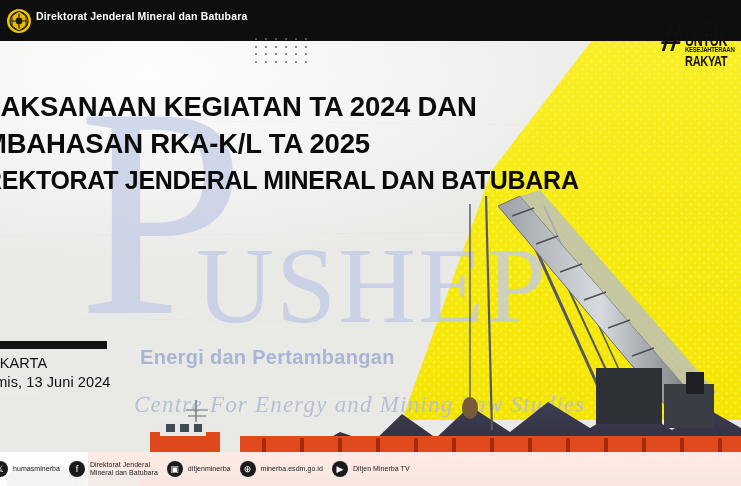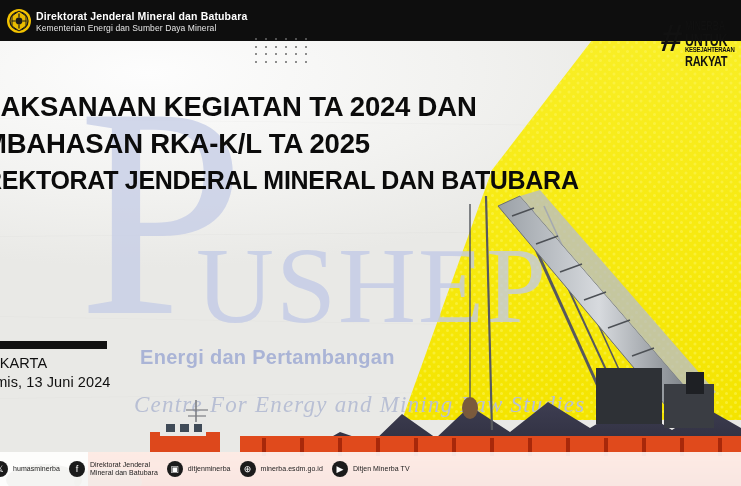--- a/index.html
+++ b/index.html
@@ -259,21 +259,20 @@
 
   <div class="hdr">
     <svg class="hdr-logo" viewBox="0 0 26 26">
       <circle cx="13" cy="13" r="12" fill="#f2c200"></circle>
       <circle cx="13" cy="13" r="9" fill="none" stroke="#1a1a1a" stroke-width="1.3"></circle>
       <path d="M13 3 L20 8 L20 18 L13 23 L6 18 L6 8 Z" fill="#e8bb00" stroke="#1a1a1a" stroke-width="1"></path>
       <circle cx="13" cy="13" r="3.4" fill="#1a1a1a"></circle>
       <path d="M13 5.5 L13 9.6 M13 16.4 L13 20.5 M5.6 13 L9.6 13 M16.4 13 L20.4 13" stroke="#1a1a1a" stroke-width="1.2"></path>
     </svg>
     <div class="hdr-t1">Direktorat Jenderal Mineral dan Batubara</div>
-    <div class="hdr-t2">Kementerian Energi dan Sumber Daya Mineral</div>
   </div>
 
   <div class="dots" id="dotgrid">
       <span style="left: 0px; top: 0px;"></span>
       <span style="left: 10px; top: 0px;"></span>
       <span style="left: 20px; top: 0px;"></span>
       <span style="left: 30px; top: 0px;"></span>
       <span style="left: 40px; top: 0px;"></span>
       <span style="left: 50px; top: 0px;"></span>
       <span style="left: 0px; top: 7.5px;"></span>

